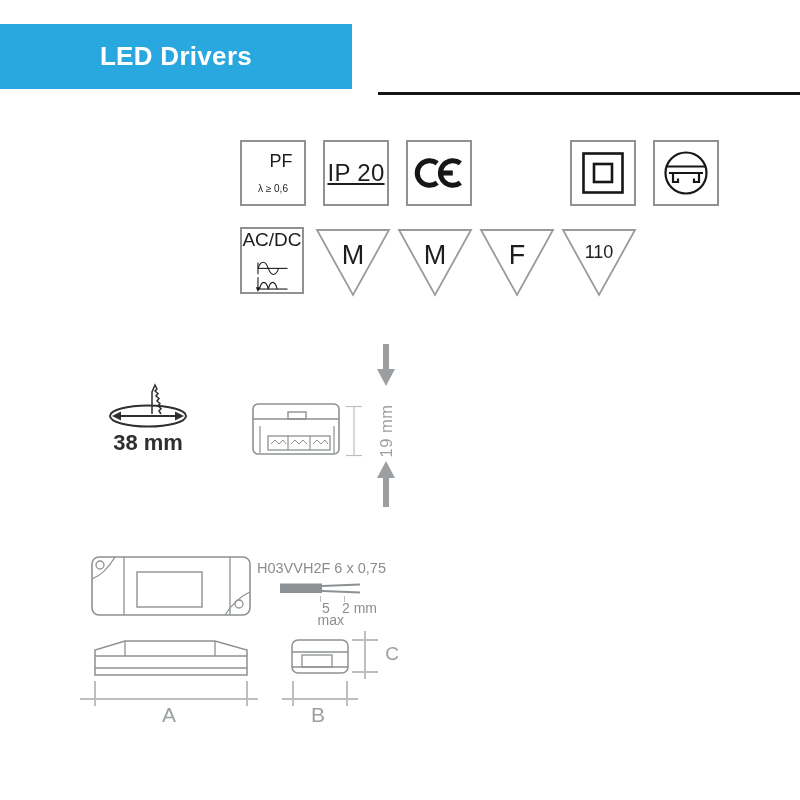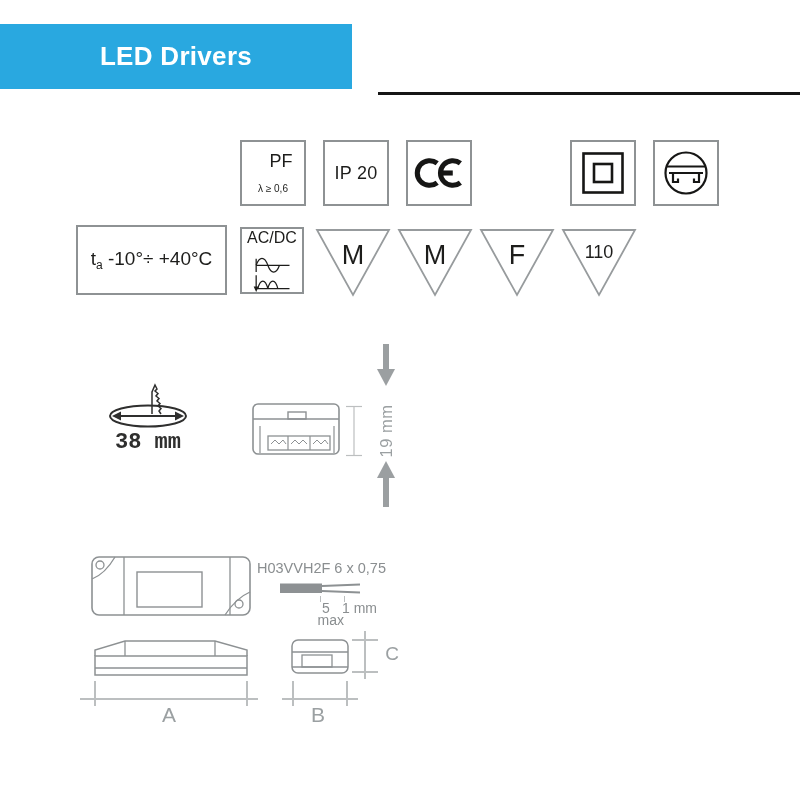--- a/index.html
+++ b/index.html
@@ -14,35 +14,35 @@
   .product-title{left:376px;top:18px;font-size:42px;font-weight:bold;color:#29a8e0;line-height:1;}
   .title-rule{left:378px;top:92px;width:422px;height:3px;background:#161616;}
 
   
   .badge{position:absolute;box-sizing:border-box;border:2px solid #8e9294;background:#fff;
          display:flex;flex-direction:column;align-items:center;justify-content:center;text-align:center;}
   .b66{width:66px;height:66px;}
   .watt-l{font-size:17px;font-weight:bold;line-height:1.3;}
   .pf-l1{font-size:18px;line-height:1.1;margin-left:16px;}
   .pf-l2{font-size:10px;margin-top:12px;}
-  .lbl-lg{font-size:18px;letter-spacing:.3px;}
+  .lbl-lg{font-size:24px;letter-spacing:.3px;text-decoration:underline;}
   .ta{font-size:19px;white-space:pre;}
   .sub{font-size:12px;vertical-align:-4px;}
-  .acdc-lbl{font-size:16px;margin-bottom:10px;}
+  .acdc-lbl{font-size:19px;margin-bottom:10px;}
   svg text{font-family:"Liberation Sans","DejaVu Sans",sans-serif;}
   .icon-lbl{font-size:13px;fill:#1d1d1b;}
   .icon-sm{font-size:11px;fill:#1d1d1b;}
   .tri{font-size:27px;fill:#1d1d1b;text-anchor:middle;}
   .tri-sm{font-size:18px;fill:#1d1d1b;text-anchor:middle;}
 
   
   .dim-lbl{color:#9ba0a2;font-size:21px;text-align:center;line-height:1;}
   .dline{background:#bcbfc0;}
   .gray-note{color:#8a8e90;font-size:14px;line-height:1;}
-  .hole-lbl{color:#2f2f2e;font-size:22px;font-weight:bold;text-align:center;line-height:1;font-family:Liberation Mono, monospace;}
+  .hole-lbl{color:#2f2f2e;font-size:22px;font-weight:bold;text-align:center;line-height:1;}
   .vtext{display:flex;align-items:center;justify-content:center;transform:rotate(-90deg);
          color:#9ba0a2;font-size:16.5px;white-space:nowrap;letter-spacing:.5px;}
   .arrow-shaft{background:#9b9fa1;}
   .arrow-head-down{width:0;height:0;border-left:9px solid transparent;border-right:9px solid transparent;
                    border-top:17px solid #9b9fa1;}
   .arrow-head-up{width:0;height:0;border-left:9px solid transparent;border-right:9px solid transparent;
                  border-bottom:17px solid #9b9fa1;}
 </style>
 </head>
 <body>
@@ -84,23 +84,20 @@
   <div class="badge b66" style="left:653px;top:140px">
     <svg width="48" height="48" viewBox="0 0 48 48">
       <circle cx="24" cy="24" r="20.5" fill="none" stroke="#161615" stroke-width="2.2"></circle>
       <path d="M5,17.5 H43" fill="none" stroke="#161615" stroke-width="2.2"></path>
       <path d="M7,24 H41" fill="none" stroke="#161615" stroke-width="2.2"></path>
       <path d="M11,24 V33 H16 V29.5" fill="none" stroke="#161615" stroke-width="2.2"></path>
       <path d="M37,24 V33 H32 V29.5" fill="none" stroke="#161615" stroke-width="2.2"></path>
     </svg>
   </div>
 
-  <div class="badge" style="left:76px;top:225px;width:151px;height:70px">
-    <div class="ta"><span>t</span><span class="sub">a</span><span> -10°÷ +40°C</span></div>
-  </div>
 
   <div class="badge" style="left:240px;top:227px;width:64px;height:67px">
     <div class="acdc-lbl">AC/DC</div>
     <svg width="46" height="42" viewBox="0 0 46 42">
       <path d="M4,2 V18" fill="none" stroke="#1d1d1b" stroke-width="1.5"></path>
       <path d="M4,10 H44" fill="none" stroke="#1d1d1b" stroke-width="1.5"></path>
       <path d="M4,10 C8,-1 14,-1 18,10 C22,21 28,21 32,10" fill="none" stroke="#1d1d1b" stroke-width="1.5"></path>
       <path d="M4,22 V39" fill="none" stroke="#1d1d1b" stroke-width="1.5"></path>
       <polygon points="4,42 1,35.5 7,35.5" fill="#1d1d1b"></polygon>
       <path d="M4,38 H44" fill="none" stroke="#1d1d1b" stroke-width="1.5"></path>
@@ -173,21 +170,21 @@
 
   <div class="abs gray-note" style="left:257px;top:561px;font-size:14.5px">H03VVH2F 6 x 0,75</div>
   <svg class="abs" style="left:276px;top:581px" width="96" height="16" viewBox="0 0 96 16">
     <rect x="4" y="2.5" width="42" height="9.5" fill="#8d9193"></rect>
     <path d="M46,5 L84,3.5" fill="none" stroke="#8d9193" stroke-width="2"></path>
     <path d="M46,10 L84,11.5" fill="none" stroke="#8d9193" stroke-width="2"></path>
   </svg>
   <div class="abs dline" style="left:320px;top:596px;width:1.2px;height:6px"></div>
   <div class="abs dline" style="left:344px;top:596px;width:1.2px;height:6px"></div>
   <div class="abs gray-note" style="left:318px;top:601px;width:16px;text-align:center">5</div>
-  <div class="abs gray-note" style="left:342px;top:601px">1 mm</div>
+  <div class="abs gray-note" style="left:342px;top:601px">2 mm</div>
   <div class="abs gray-note" style="left:310px;top:613px;width:34px;text-align:right">max</div>
 
   <svg class="abs" style="left:92px;top:636px" width="160" height="42" viewBox="0 0 160 42">
     <path d="M3,20 L3,14 L33,5 L123,5 L155,14 L155,20" fill="none" stroke="#8d9193" stroke-width="1.5"></path>
     <line x1="33" y1="5" x2="33" y2="20" stroke="#8d9193" stroke-width="1.3"></line>
     <line x1="123" y1="5" x2="123" y2="20" stroke="#8d9193" stroke-width="1.3"></line>
     <rect x="3" y="20" width="152" height="19" fill="none" stroke="#8d9193" stroke-width="1.5"></rect>
     <line x1="3" y1="32" x2="155" y2="32" stroke="#8d9193" stroke-width="1.3"></line>
   </svg>
   <div class="abs dline" style="left:94px;top:681px;width:1.5px;height:25px"></div>

